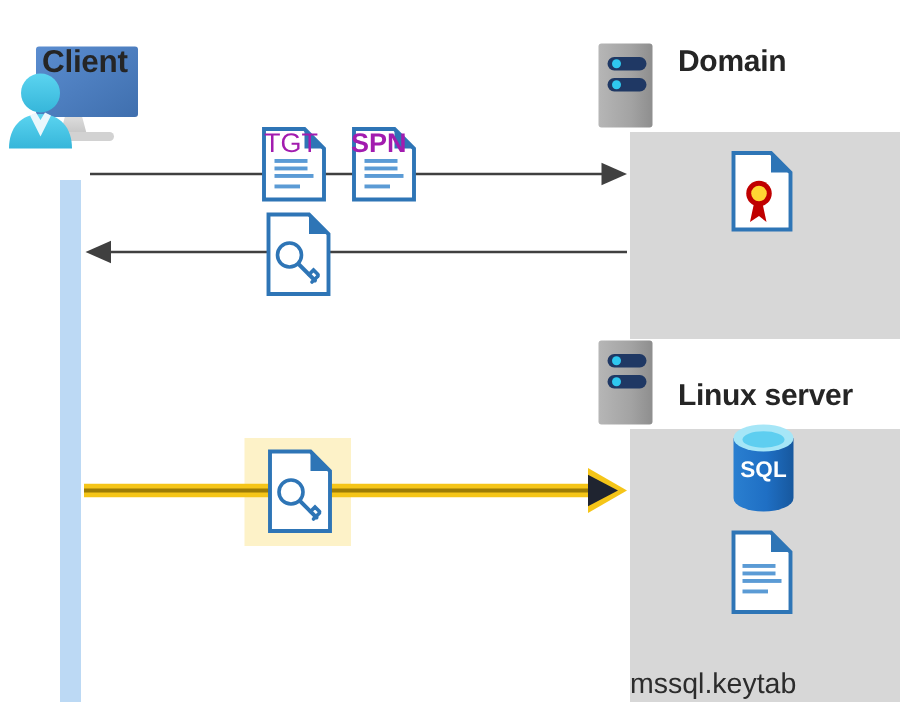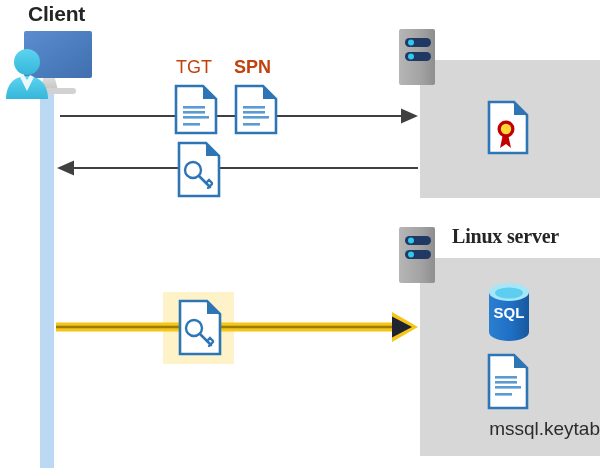--- a/index.html
+++ b/index.html
@@ -8,21 +8,21 @@
     background: #ffffff;
   }
   #canvas {
     position: relative;
     width: 600px;
     height: 468px;
     background: #ffffff;
     font-family: "Liberation Sans", sans-serif;
     overflow: hidden;
   }
-  .abs { position: absolute; }
+  .abs { position: absolute; margin-top: 28px; }
 
   
   .title {
     font-weight: bold;
     color: #252525;
     line-height: 1.12;
     letter-spacing: -0.2px;
   }
   #client-title {
     left: 28px; top: 2px;
@@ -30,49 +30,48 @@
   }
   #dc-title {
     left: 452px; top: 2px;
     font-size: 20px;
     width: 140px;
   }
   #linux-title {
     left: 452px; top: 225px;
     font-size: 20px;
     width: 148px;
-    font-family: Liberation Serif, serif;
   }
 
   
   .panel { background: #d7d7d7; }
   #dc-panel    { left: 420px; top: 60px;  width: 180px; height: 138px; }
   #linux-panel { left: 420px; top: 258px; width: 180px; height: 198px; }
 
   
   #lifeline {
     left: 40px; top: 92px;
     width: 14px; height: 376px;
     background: #bcd9f4;
   }
 
   
   .doc-label {
     font-size: 18px;
-    color: #c2410c;
+    color: #a21caf;
     font-family: "Liberation Sans", sans-serif;
   }
   #lbl-tgt { left: 176px; top: 57px; }
   #lbl-spn { left: 234px; top: 57px; font-weight: bold; }
 
   
   #keytab-label {
     left: 420px; top: 418px;
     width: 180px;
-    text-align: right;
+    text-align: left;
     font-size: 19px;
     color: #2c2c2c;
   }
 
   
   svg.layer {
     position: absolute;
     left: 0; top: 0;
     width: 600px; height: 468px;
     overflow: visible;
@@ -236,20 +235,21 @@
       <rect x="495" y="381" width="22" height="2.6" fill="#5b9bd5"></rect>
       <rect x="495" y="386" width="26" height="2.6" fill="#5b9bd5"></rect>
       <rect x="495" y="393" width="17" height="2.6" fill="#5b9bd5"></rect>
     </g>
 
   </svg>
 
   <div class="abs title" id="client-title">Client</div>
 
   <div class="abs title" id="dc-title">
+    <div>Domain</div>
   </div>
 
   <div class="abs title" id="linux-title">Linux server</div>
 
   <div class="abs doc-label" id="lbl-tgt">TGT</div>
   <div class="abs doc-label" id="lbl-spn">SPN</div>
 
   <div class="abs" id="keytab-label">mssql.keytab</div>
 
 </div>

